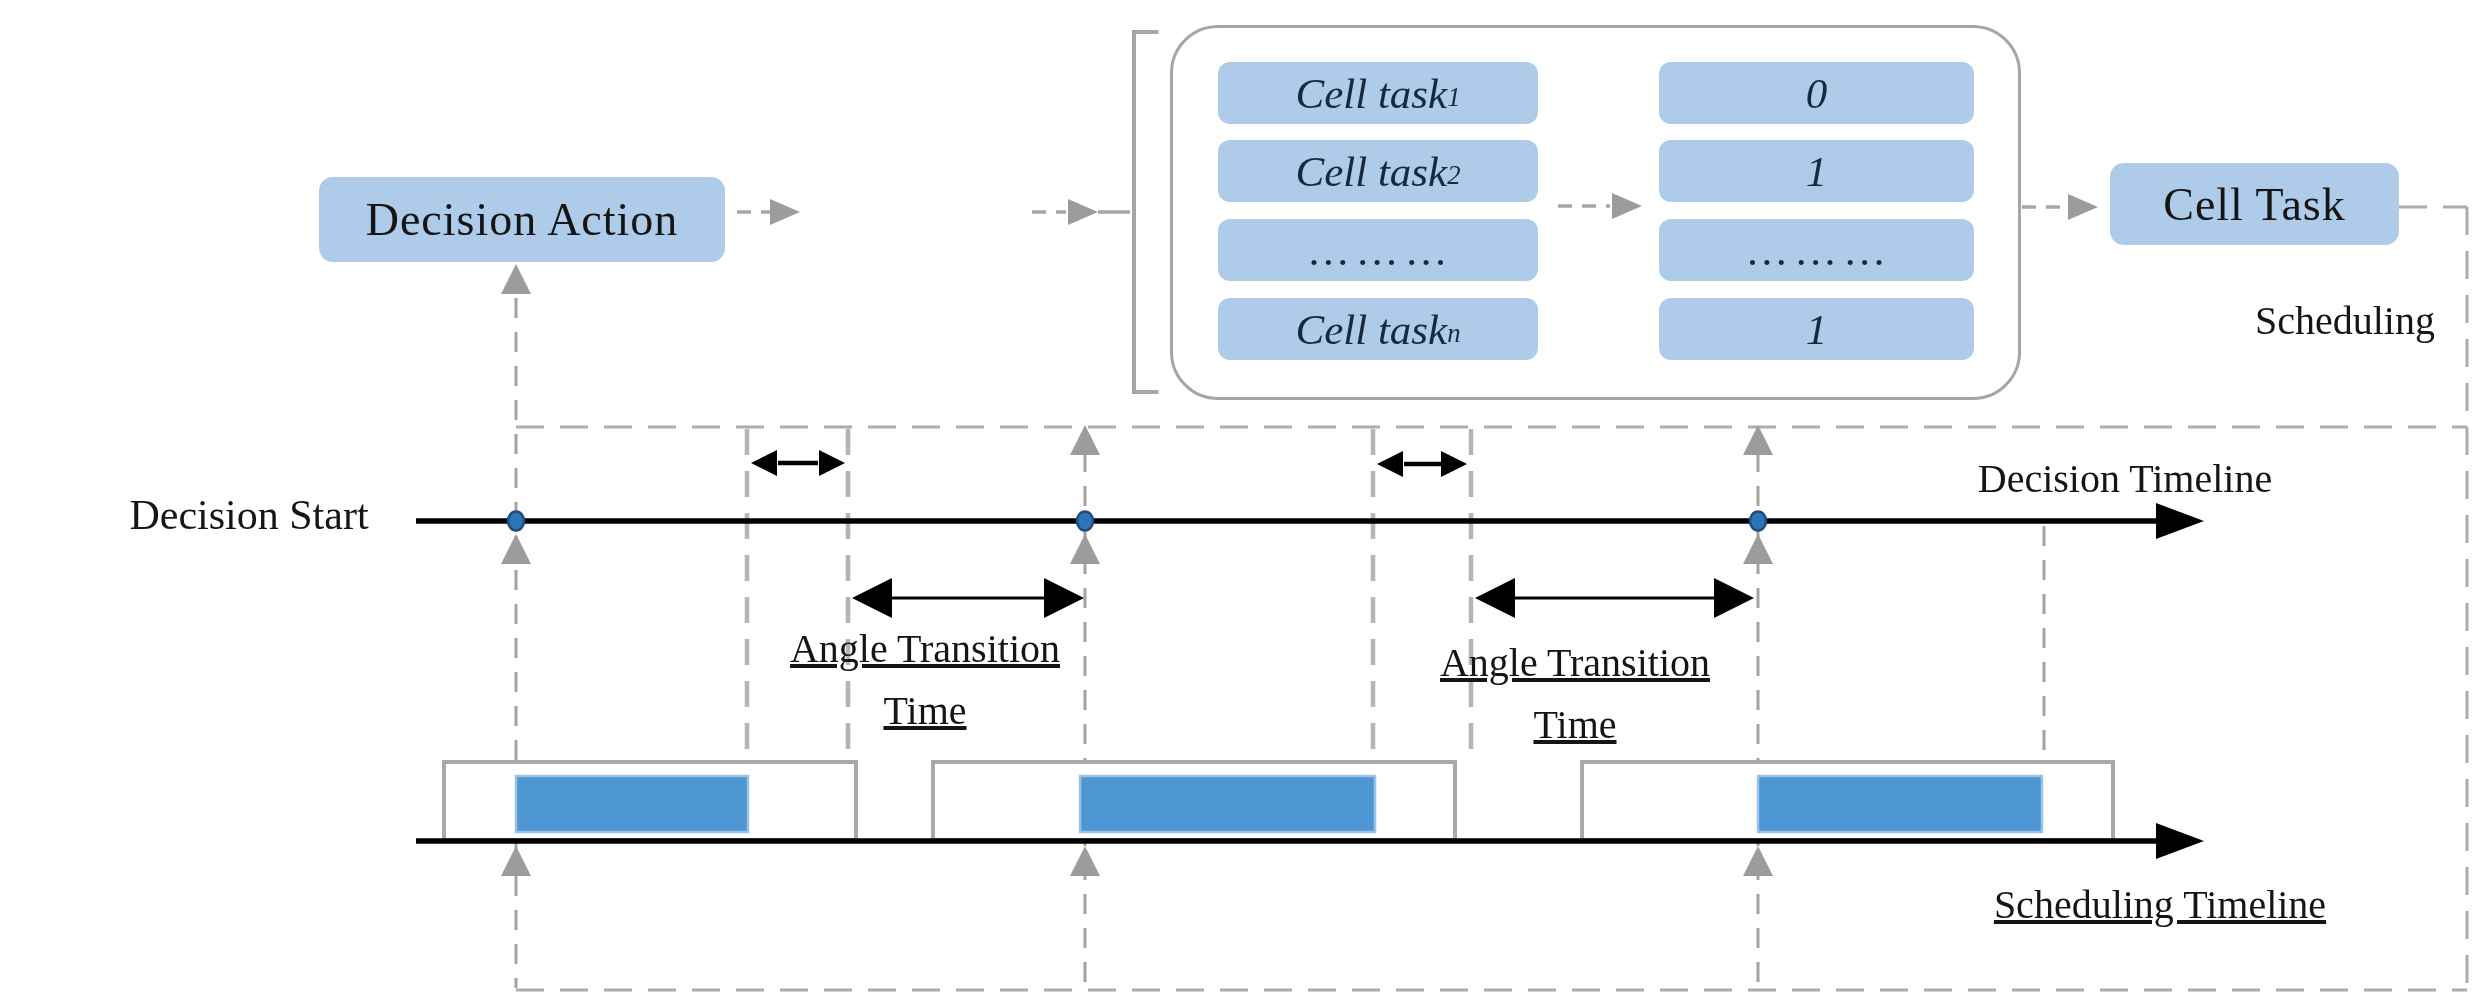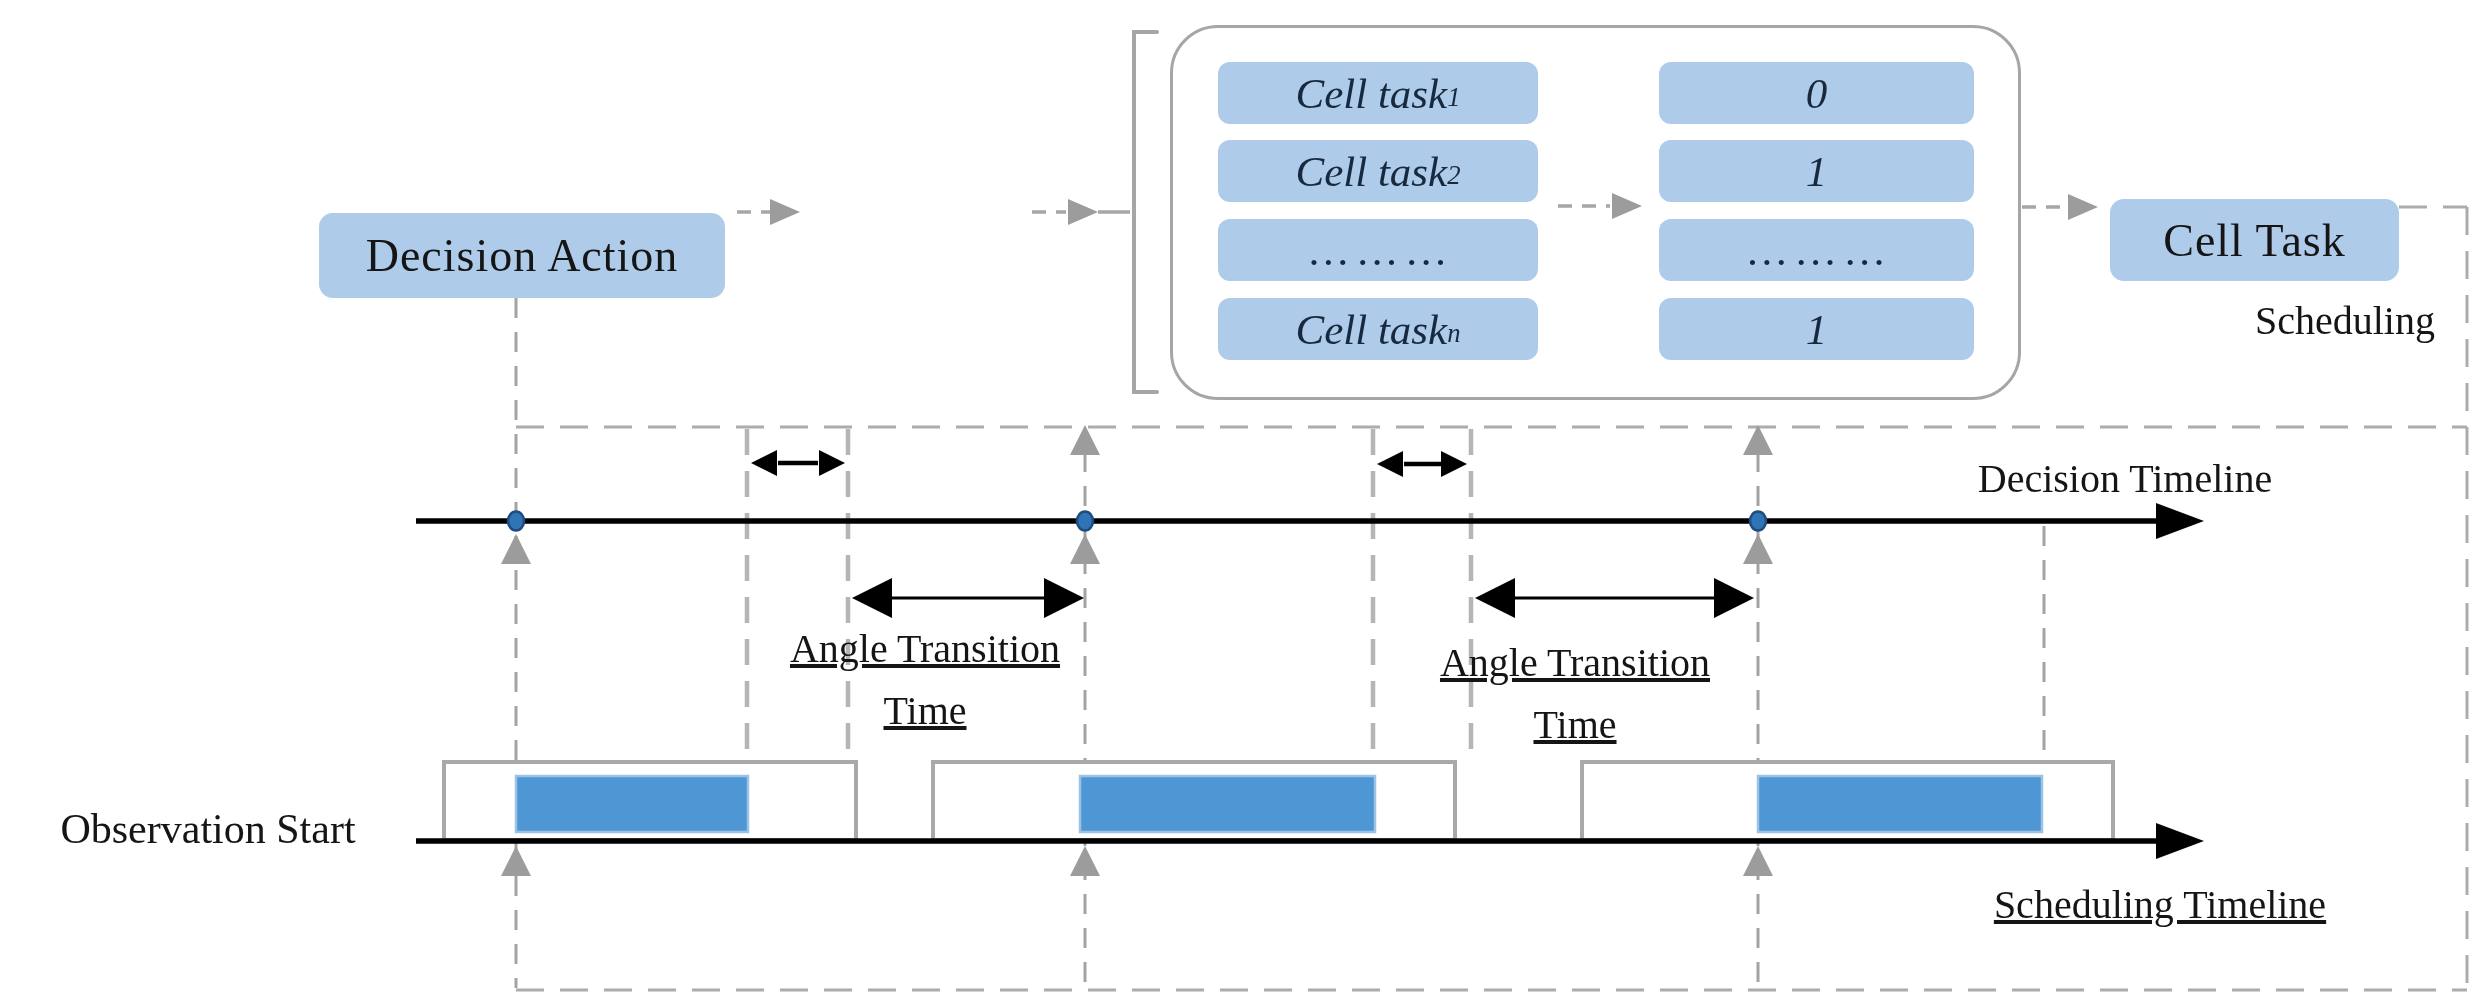--- a/index.html
+++ b/index.html
@@ -11,21 +11,20 @@
     overflow:hidden;
   }
   #diagram-svg{position:absolute;left:0;top:0;}
   .bluebox{
     position:absolute;
     background:#AECBE9;
     border-radius:14px;
     display:flex;align-items:center;justify-content:center;
     font-size:46px;color:#151515;
     letter-spacing:1px;
-    margin-top:36px;
   }
   .taskrow{
     position:absolute;
     background:#AECBE9;
     border-radius:12px;
     display:flex;align-items:center;justify-content:center;
     font-style:italic;
     font-size:43px;color:#17293e;
   }
   .taskrow sub{font-size:0.62em;line-height:0;transform:translateY(4px);}
@@ -143,21 +142,21 @@
     <span>Cell task</span>
       <sub>n</sub>
   </div>
 
   <div class="taskrow" style="left:1659px;top:62px;width:315px;height:62px;">0</div>
   <div class="taskrow" style="left:1659px;top:140px;width:315px;height:62px;">1</div>
   <div class="taskrow" style="left:1659px;top:219px;width:315px;height:62px;">… … …</div>
   <div class="taskrow" style="left:1659px;top:298px;width:315px;height:62px;">1</div>
 
   <div class="lbl" style="left:2190px;top:298px;width:310px;">Scheduling</div>
-  <div class="lbl big" style="left:20px;top:806px;width:376px;">Observation Start</div>
+  <div class="lbl big" style="left:84px;top:492px;width:330px;">Decision Start</div>
   <div class="lbl" style="left:1950px;top:456px;width:350px;">Decision Timeline</div>
   <div class="lbl" style="left:1960px;top:882px;width:400px;text-decoration:underline;">Scheduling Timeline</div>
 
   <div class="lbl twoline" style="left:770px;top:618px;width:310px;">
     <div>Angle Transition</div>
     <div>Time</div>
   </div>
   <div class="lbl twoline" style="left:1420px;top:632px;width:310px;">
     <div>Angle Transition</div>
     <div>Time</div>

